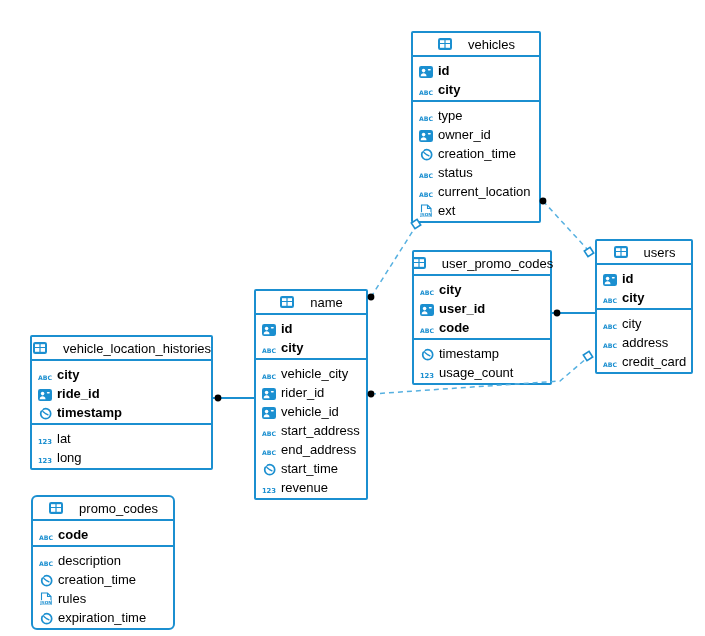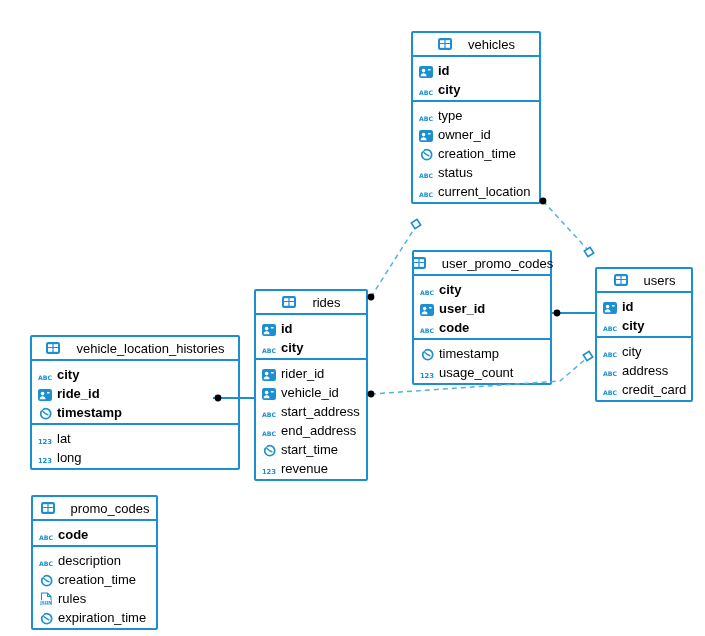--- a/index.html
+++ b/index.html
@@ -94,20 +94,31 @@
           <span class="lbl">status</span>
         </div>
         <div class="row">
           <span class="ic">
             <svg width="16" height="10" viewBox="0 0 16 10">
               <text x="8" y="8" text-anchor="middle" font-family="DejaVu Sans,sans-serif" font-size="6.2" font-weight="bold" fill="#1b8fd0">ABC</text>
             </svg>
           </span>
           <span class="lbl">current_location</span>
         </div>
+        <div class="row">
+          <span class="ic">
+            <svg width="14" height="14" viewBox="0 0 14 14">
+              <path d="M2.5 1 h6 l3.5 3.5 v8 h-9.5 z" fill="#fff" stroke="#1b8fd0" stroke-width="1.1"></path>
+              <path d="M8.5 1 v3.5 h3.5" fill="none" stroke="#1b8fd0" stroke-width="1.1"></path>
+              <rect x="2" y="8.2" width="10" height="4.4" fill="#fff"></rect>
+              <text x="7" y="12" text-anchor="middle" font-family="DejaVu Sans,sans-serif" font-size="4.2" font-weight="bold" fill="#1b8fd0">JSON</text>
+            </svg>
+          </span>
+          <span class="lbl">ext</span>
+        </div>
       </div>
     </div>
     <div class="table" style="left: 412px; top: 250px; width: 140px;">
       <div class="tbl-header">
         <span class="ic">
           <svg width="14" height="12" viewBox="0 0 14 12">
             <rect width="14" height="12" rx="2.2" fill="#1b8fd0"></rect>
             <rect x="2" y="2.2" width="4.4" height="2.8" fill="#fff"></rect>
             <rect x="7.6" y="2.2" width="4.4" height="2.8" fill="#fff"></rect>
             <rect x="2" y="6" width="4.4" height="3.8" fill="#fff"></rect>
@@ -159,21 +170,21 @@
         <div class="row">
           <span class="ic">
             <svg width="16" height="10" viewBox="0 0 16 10">
               <text x="8" y="8" text-anchor="middle" font-family="DejaVu Sans,sans-serif" font-size="6.8" font-weight="bold" fill="#1b8fd0">123</text>
             </svg>
           </span>
           <span class="lbl">usage_count</span>
         </div>
       </div>
     </div>
-    <div class="table" style="left: 595px; top: 267px; width: 98px;">
+    <div class="table" style="left: 595px; top: 239px; width: 98px;">
       <div class="tbl-header">
         <span class="ic">
           <svg width="14" height="12" viewBox="0 0 14 12">
             <rect width="14" height="12" rx="2.2" fill="#1b8fd0"></rect>
             <rect x="2" y="2.2" width="4.4" height="2.8" fill="#fff"></rect>
             <rect x="7.6" y="2.2" width="4.4" height="2.8" fill="#fff"></rect>
             <rect x="2" y="6" width="4.4" height="3.8" fill="#fff"></rect>
             <rect x="7.6" y="6" width="4.4" height="3.8" fill="#fff"></rect>
           </svg>
         </span>
@@ -231,21 +242,21 @@
       <div class="tbl-header">
         <span class="ic">
           <svg width="14" height="12" viewBox="0 0 14 12">
             <rect width="14" height="12" rx="2.2" fill="#1b8fd0"></rect>
             <rect x="2" y="2.2" width="4.4" height="2.8" fill="#fff"></rect>
             <rect x="7.6" y="2.2" width="4.4" height="2.8" fill="#fff"></rect>
             <rect x="2" y="6" width="4.4" height="3.8" fill="#fff"></rect>
             <rect x="7.6" y="6" width="4.4" height="3.8" fill="#fff"></rect>
           </svg>
         </span>
-        <span class="tbl-name">rides</span>
+        <span class="tbl-name">name</span>
       </div>
       <div class="section pk">
         <div class="row">
           <span class="ic">
             <svg width="14" height="12" viewBox="0 0 14 12">
               <rect width="14" height="12" rx="2.2" fill="#1b8fd0"></rect>
               <circle cx="4.6" cy="4.6" r="1.8" fill="#fff"></circle>
               <path d="M1.7 10.2 c0-2 1.3-2.9 2.9-2.9 s2.9 .9 2.9 2.9 z" fill="#fff"></path>
               <rect x="8.8" y="3.1" width="3" height="1.4" rx="0.7" fill="#fff"></rect>
             </svg>
@@ -257,20 +268,28 @@
             <svg width="16" height="10" viewBox="0 0 16 10">
               <text x="8" y="8" text-anchor="middle" font-family="DejaVu Sans,sans-serif" font-size="6.2" font-weight="bold" fill="#1b8fd0">ABC</text>
             </svg>
           </span>
           <span class="lbl">city</span>
         </div>
       </div>
       <div class="section">
         <div class="row">
           <span class="ic">
+            <svg width="16" height="10" viewBox="0 0 16 10">
+              <text x="8" y="8" text-anchor="middle" font-family="DejaVu Sans,sans-serif" font-size="6.2" font-weight="bold" fill="#1b8fd0">ABC</text>
+            </svg>
+          </span>
+          <span class="lbl">vehicle_city</span>
+        </div>
+        <div class="row">
+          <span class="ic">
             <svg width="14" height="12" viewBox="0 0 14 12">
               <rect width="14" height="12" rx="2.2" fill="#1b8fd0"></rect>
               <circle cx="4.6" cy="4.6" r="1.8" fill="#fff"></circle>
               <path d="M1.7 10.2 c0-2 1.3-2.9 2.9-2.9 s2.9 .9 2.9 2.9 z" fill="#fff"></path>
               <rect x="8.8" y="3.1" width="3" height="1.4" rx="0.7" fill="#fff"></rect>
             </svg>
           </span>
           <span class="lbl">rider_id</span>
         </div>
         <div class="row">
@@ -313,21 +332,21 @@
         <div class="row">
           <span class="ic">
             <svg width="16" height="10" viewBox="0 0 16 10">
               <text x="8" y="8" text-anchor="middle" font-family="DejaVu Sans,sans-serif" font-size="6.8" font-weight="bold" fill="#1b8fd0">123</text>
             </svg>
           </span>
           <span class="lbl">revenue</span>
         </div>
       </div>
     </div>
-    <div class="table" style="left: 30px; top: 335px; width: 210px;">
+    <div class="table" style="left: 30px; top: 335px; width: 183px;">
       <div class="tbl-header">
         <span class="ic">
           <svg width="14" height="12" viewBox="0 0 14 12">
             <rect width="14" height="12" rx="2.2" fill="#1b8fd0"></rect>
             <rect x="2" y="2.2" width="4.4" height="2.8" fill="#fff"></rect>
             <rect x="7.6" y="2.2" width="4.4" height="2.8" fill="#fff"></rect>
             <rect x="2" y="6" width="4.4" height="3.8" fill="#fff"></rect>
             <rect x="7.6" y="6" width="4.4" height="3.8" fill="#fff"></rect>
           </svg>
         </span>
@@ -376,21 +395,21 @@
         <div class="row">
           <span class="ic">
             <svg width="16" height="10" viewBox="0 0 16 10">
               <text x="8" y="8" text-anchor="middle" font-family="DejaVu Sans,sans-serif" font-size="6.8" font-weight="bold" fill="#1b8fd0">123</text>
             </svg>
           </span>
           <span class="lbl">long</span>
         </div>
       </div>
     </div>
-    <div class="table" style="left: 31px; top: 495px; width: 127px;">
+    <div class="table" style="left: 31px; top: 495px; width: 144px; border-radius: 6px;">
       <div class="tbl-header">
         <span class="ic">
           <svg width="14" height="12" viewBox="0 0 14 12">
             <rect width="14" height="12" rx="2.2" fill="#1b8fd0"></rect>
             <rect x="2" y="2.2" width="4.4" height="2.8" fill="#fff"></rect>
             <rect x="7.6" y="2.2" width="4.4" height="2.8" fill="#fff"></rect>
             <rect x="2" y="6" width="4.4" height="3.8" fill="#fff"></rect>
             <rect x="7.6" y="6" width="4.4" height="3.8" fill="#fff"></rect>
           </svg>
         </span>

